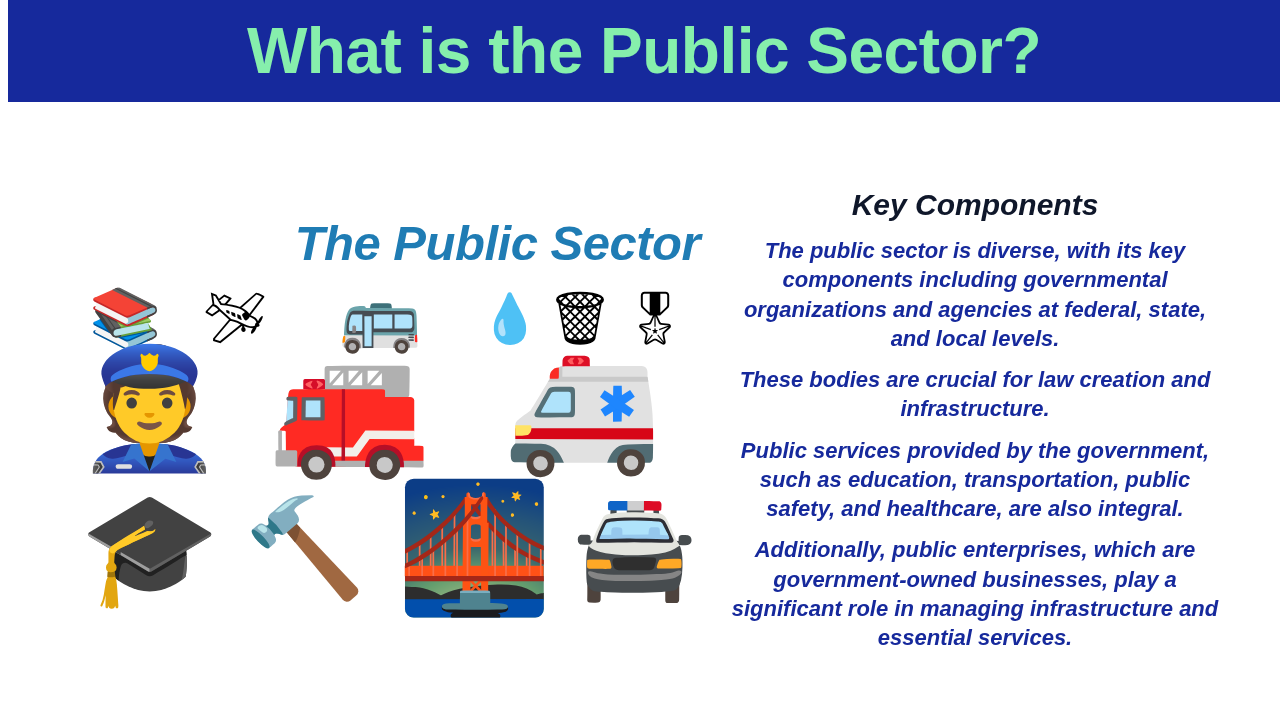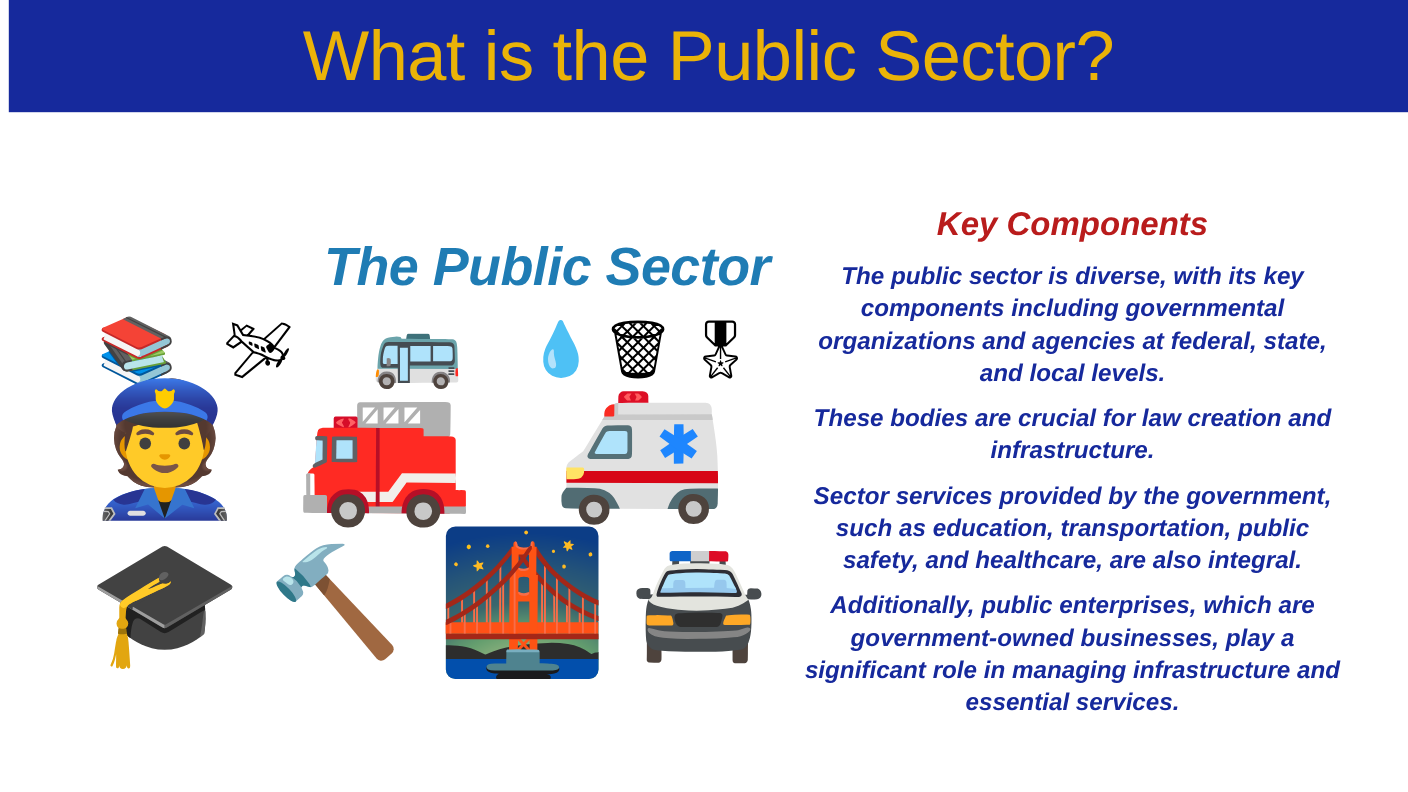--- a/index.html
+++ b/index.html
@@ -15,23 +15,23 @@
     background: #ffffff;
   }
   
   #title-bar {
     position: absolute;
     left: 8px; top: 0; width: 1272px; height: 102px;
     background: #16299c;
     display: flex; align-items: center; justify-content: center;
   }
   #title-text {
-    color: #eab308;
+    color: #86efac;
     font-size: 64px;
-    font-weight: normal;
+    font-weight: bold;
     letter-spacing: -0.5px;
     line-height: 1;
     text-align: center;
     white-space: nowrap;
   }
 
   
   #left-panel {
     position: absolute;
     left: 40px; top: 180px;
@@ -79,21 +79,21 @@
   .c-bridge     { left: 305px; top: 190px; width: 200px; height: 150px; }
   .c-prison     { left: 505px; top: 190px; width: 120px; height: 150px; }
 
   
   #right-panel {
     position: absolute;
     left: 715px; top: 188px;
     width: 520px;
   }
   #key-components-heading {
-    color: #b91c1c;
+    color: #0f172a;
     font-size: 30px;
     font-style: italic;
     font-weight: bold;
     text-align: center;
     margin-bottom: 14px;
   }
   .body-para {
     color: #16299c;
     font-size: 22px;
     font-style: italic;
@@ -170,17 +170,17 @@
         <span class="emoji" style="font-size:100px">🚔</span>
       </div>
 
     </div>
   </div>
 
   <div id="right-panel">
     <div id="key-components-heading">Key Components</div>
     <p class="body-para">The public sector is diverse, with its key components including governmental organizations and agencies at federal, state, and local levels.</p>
     <p class="body-para">These bodies are crucial for law creation and infrastructure.</p>
-    <p class="body-para">Sector services provided by the government, such as education, transportation, public safety, and healthcare, are also integral.</p>
+    <p class="body-para">Public services provided by the government, such as education, transportation, public safety, and healthcare, are also integral.</p>
     <p class="body-para">Additionally, public enterprises, which are government-owned businesses, play a significant role in managing infrastructure and essential services.</p>
   </div>
 
 </div>
 
 </body></html>

